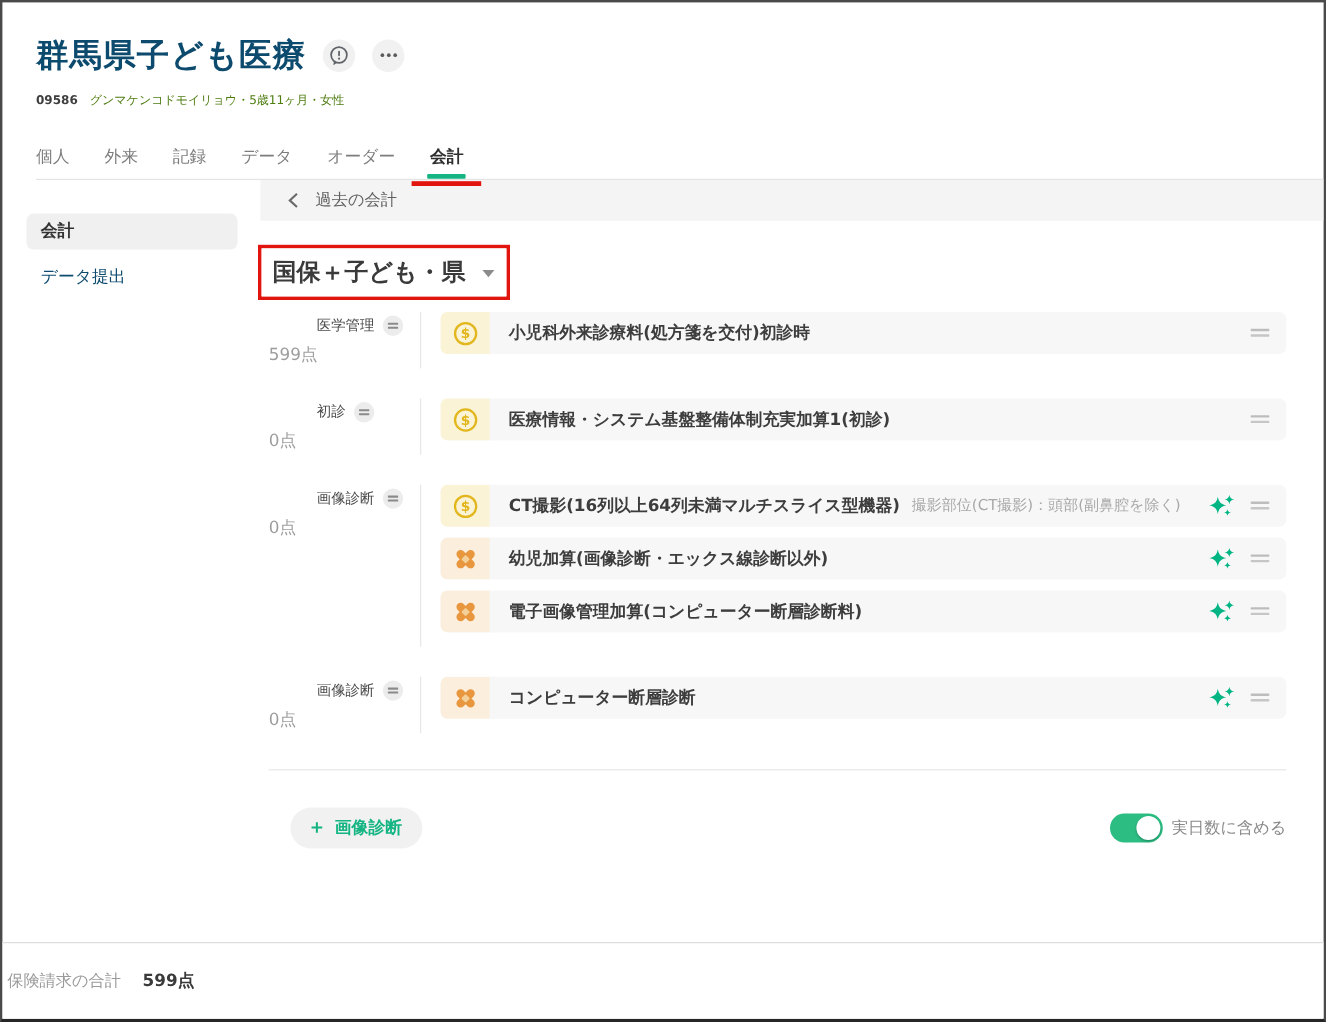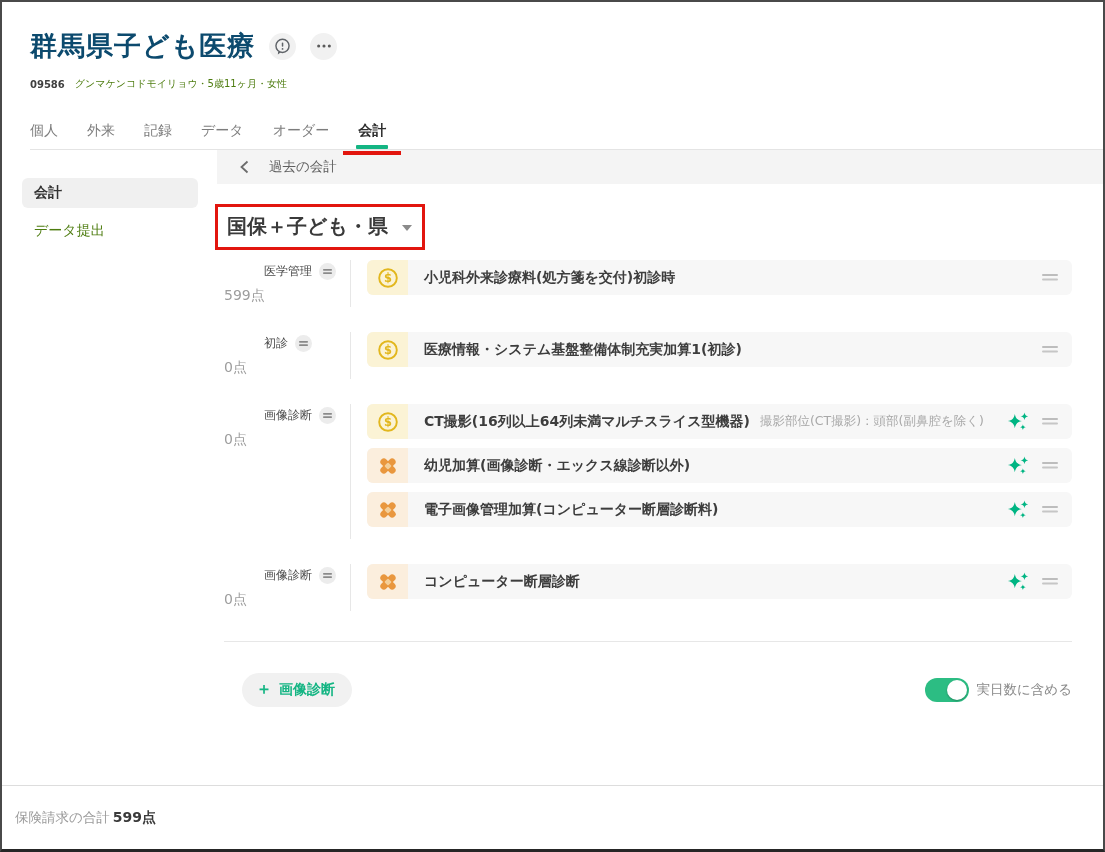--- a/index.html
+++ b/index.html
@@ -33,28 +33,28 @@
   }
   .red-underline {
     position:absolute; left:calc(50% - 29px); width:58px; height:4px;
     bottom:-15px; background:var(--annotation-red,#e2150e); z-index:5;
   }
   
   .content { display:flex; align-items:stretch; height:630px; }
   .sidebar { width:215px; flex:0 0 215px; padding-top:28px; }
   .side-item {
     margin:0 19px 0 20px; height:30px; border-radius:6px; display:flex; align-items:center;
-    padding-left:12px; font-size:14px; color:#4d7c0f; cursor:pointer;
+    padding-left:12px; font-size:14px; color:#0c4a6e; cursor:pointer;
   }
   .side-item.active { background:#f0f0f0; color:#333; font-weight:600; }
   .side-item + .side-item { margin-top:8px; }
   .main { flex:1; min-width:0; }
   .past-bar {
     height:34px; background:#f4f4f4; display:flex; align-items:center;
-    padding-left:22px; gap:19px; font-size:13.5px; color:#5f5f5f; cursor:pointer;
+    padding-left:22px; gap:13px; font-size:13.5px; color:#5f5f5f; cursor:pointer;
   }
   .main-inner { padding:0 31px 0 7px; }
   
   .combo-annotation {
     display:inline-block; border:3px solid var(--annotation-red,#e2150e);
     margin:20px 0 10px -9px;
   }
   .combo { display:flex; align-items:center; padding:6px 10px 7px 9px; cursor:pointer; background:#fff; }
   .combo-label { font-size:20px; font-weight:bold; color:#3a3a3a; }
   .caret {
@@ -101,21 +101,21 @@
     position:relative; cursor:pointer; flex:0 0 44px;
   }
   .toggle .knob {
     position:absolute; right:2px; top:2px; width:20px; height:20px; border-radius:50%;
     background:#fff; box-shadow:0 1px 2px rgba(0,0,0,.28);
   }
   .toggle-label { font-size:13.5px; color:#8a8a8a; }
   
   .footer {
     position:absolute; left:0; right:0; bottom:0; height:64px; background:#fff;
-    border-top:1px solid #ddd; display:flex; align-items:center; padding-left:13px; gap:3px;
+    border-top:1px solid #ddd; display:flex; align-items:center; padding-left:4px; gap:18px;
   }
   .footer-label { font-size:13.5px; color:#9a9a9a; }
   .footer-value { font-size:14px; font-weight:bold; color:#3a3a3a; }
 </style>
 </head>
 <body>
 
 <div class="window">
 
   <div class="header">

